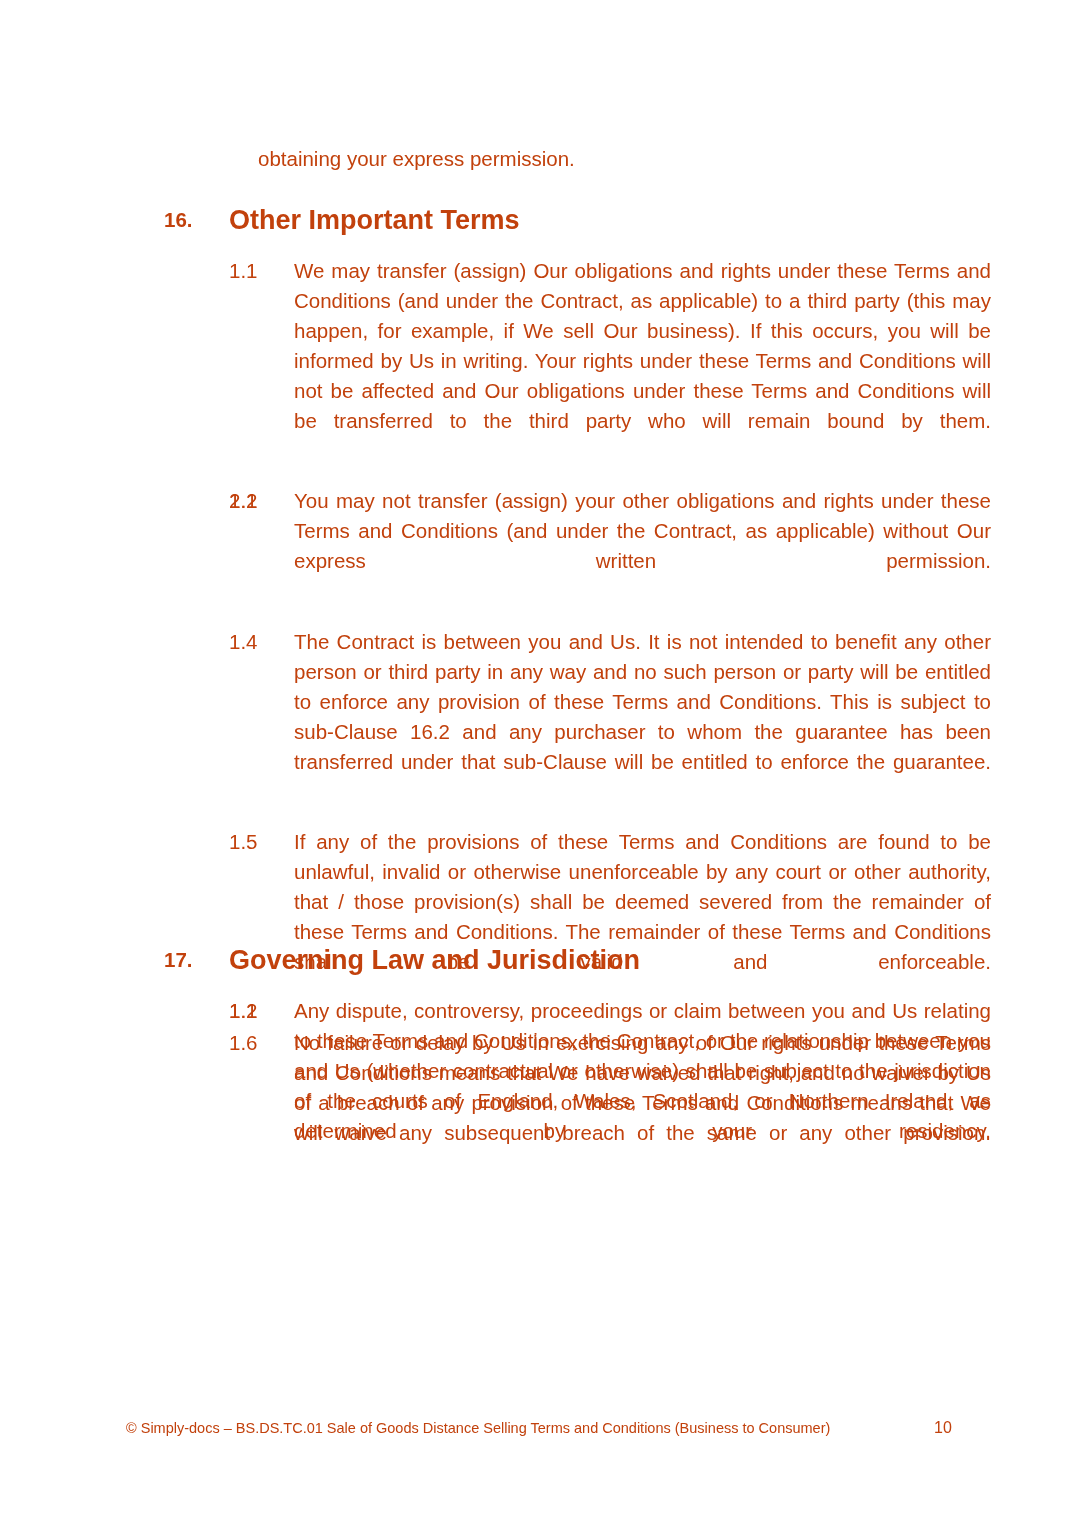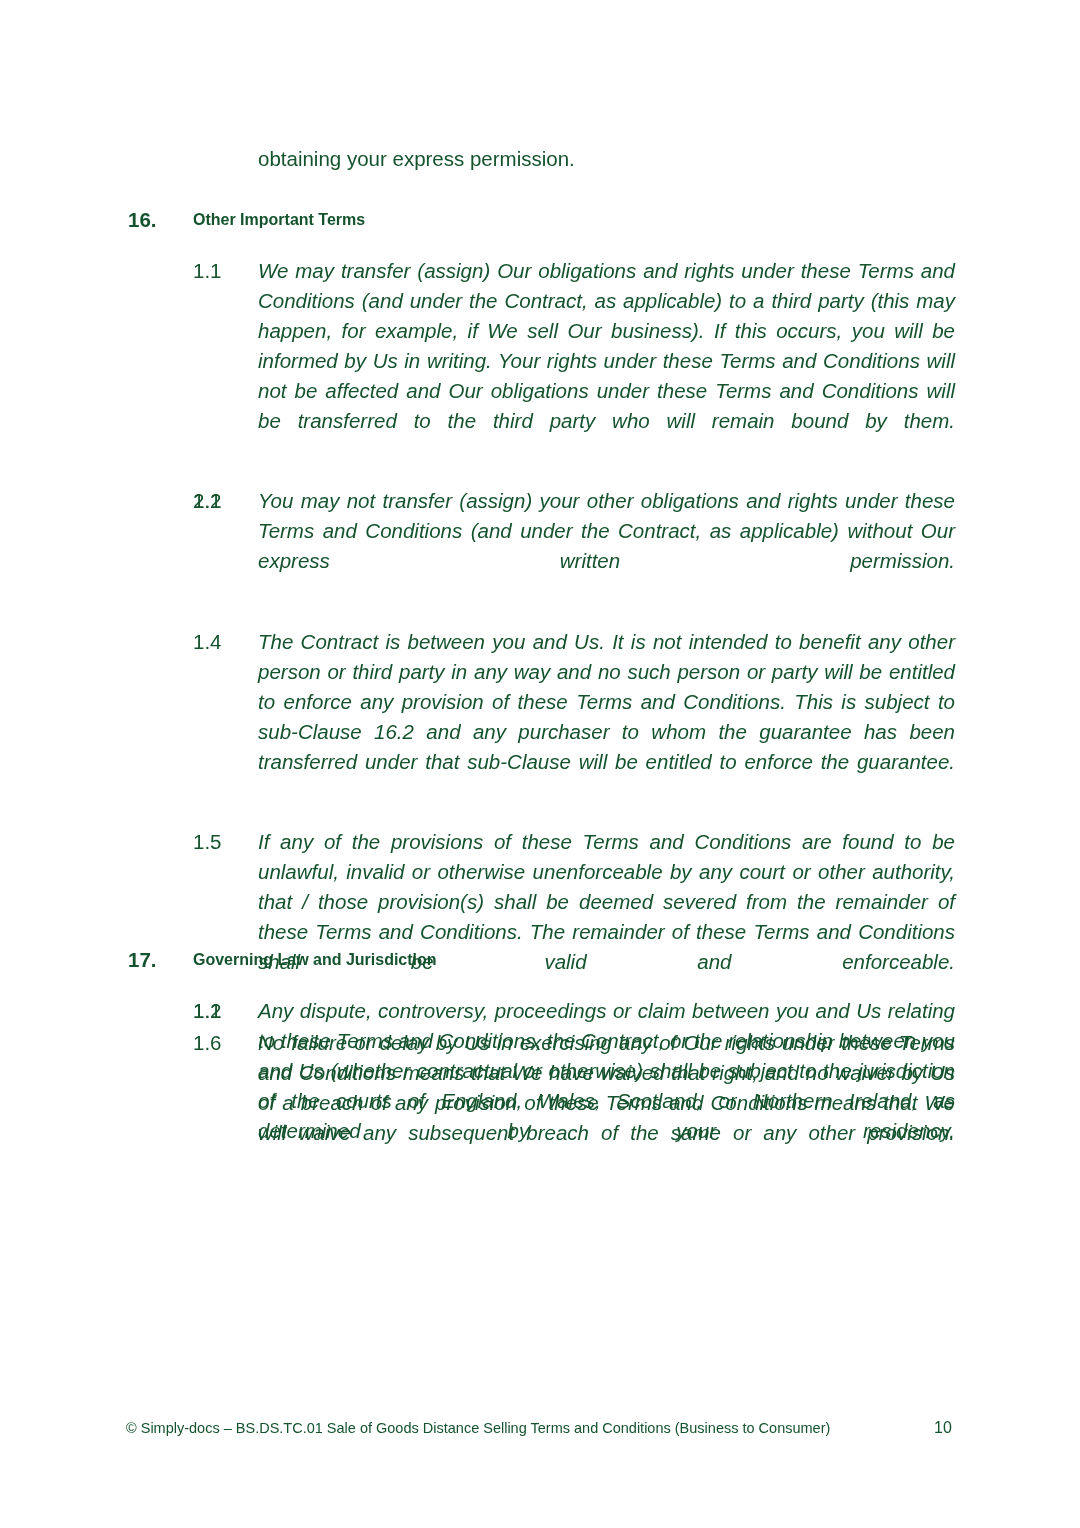--- a/index.html
+++ b/index.html
@@ -6,21 +6,21 @@
     margin: 0;
     padding: 0;
     background: #ffffff;
   }
   .page {
     position: relative;
     width: 1080px;
     height: 1528px;
     background: #ffffff;
     font-family: "Liberation Sans", sans-serif;
-    color: #14532d;
+    color: #c2410c;
     overflow: hidden;
     box-sizing: border-box;
   }
 
   
   .content {
     position: absolute;
     left: 0;
     top: 0;
     width: 1080px;
@@ -36,38 +36,39 @@
     line-height: 30px;
     text-align: justify;
     text-justify: inter-word;
   }
 
   
   .section {
     position: absolute;
     left: 0;
     width: 1044px;
+    padding-left: 36px;
   }
   .section-head {
     position: relative;
     height: 30px;
   }
   .section-num {
     position: absolute;
     left: 128px;
     top: 0;
     font-size: 20.5px;
     line-height: 30px;
     font-weight: bold;
   }
   .section-title {
     position: absolute;
     left: 193px;
     top: 0;
-    font-size: 16px;
+    font-size: 27px;
     line-height: 30px;
     font-weight: bold;
     white-space: nowrap;
   }
 
   
   .clauses {
     position: relative;
   }
   .clause {
@@ -83,21 +84,20 @@
     white-space: nowrap;
   }
   .clause-text {
     margin-left: 258px;
     width: 697px;
     font-size: 20.5px;
     line-height: 30px;
     text-align: justify;
     text-justify: inter-word;
     hyphens: none;
-    font-style: italic;
   }
   
   .clause-text::after {
     content: "";
     display: inline-block;
     width: 100%;
   }
 
   
   .footer {

